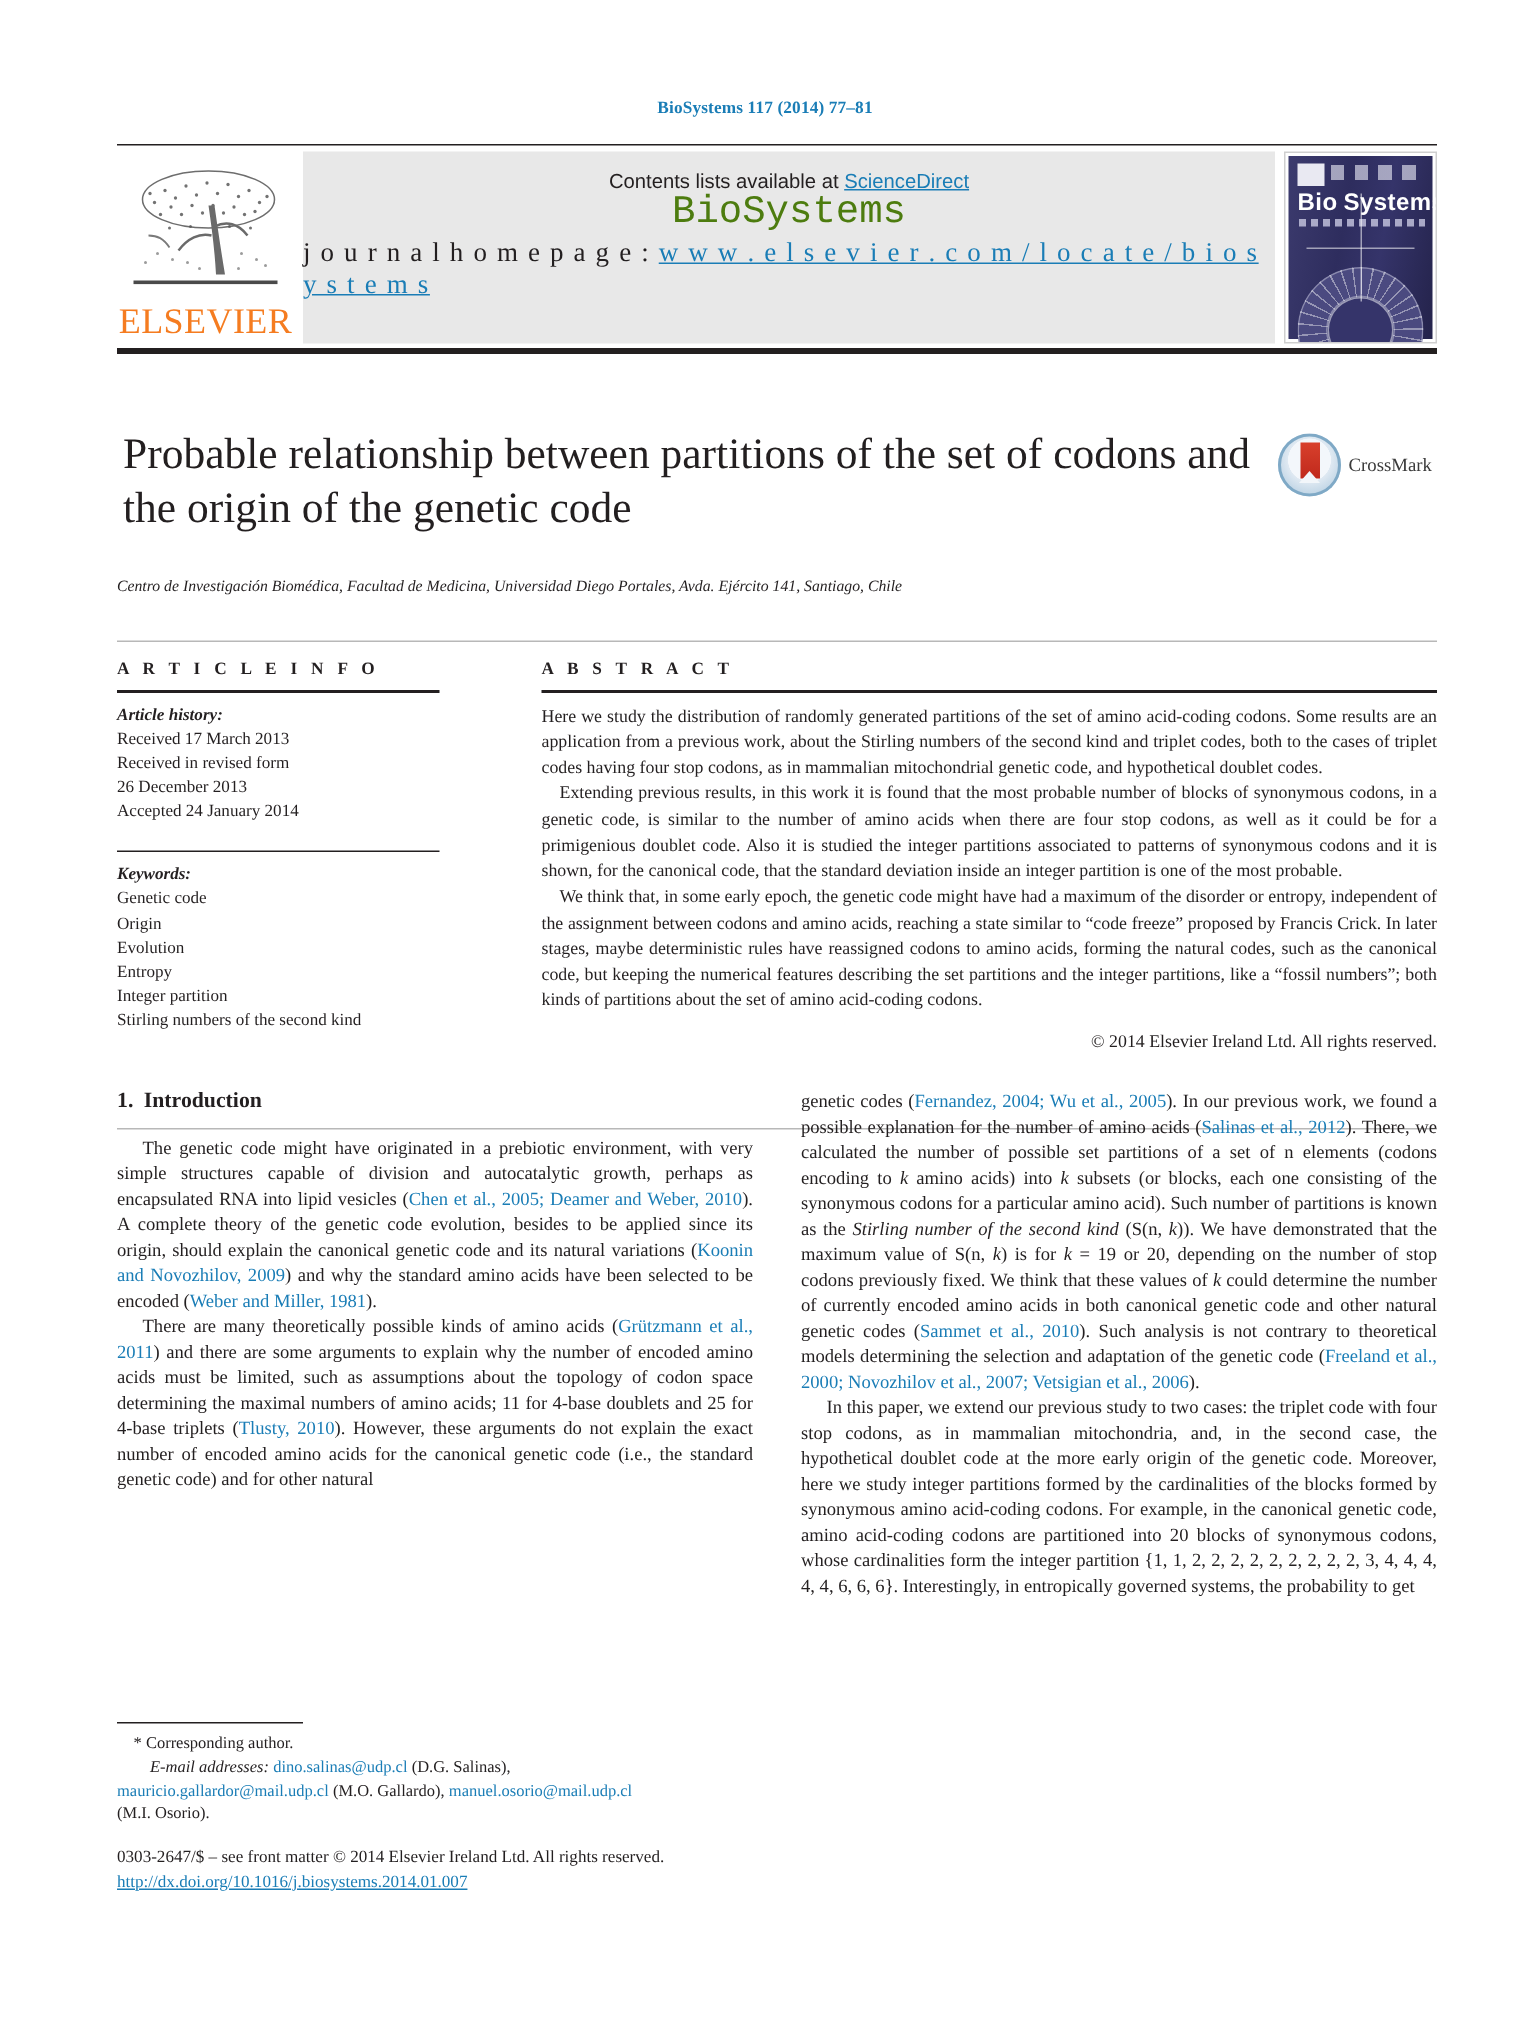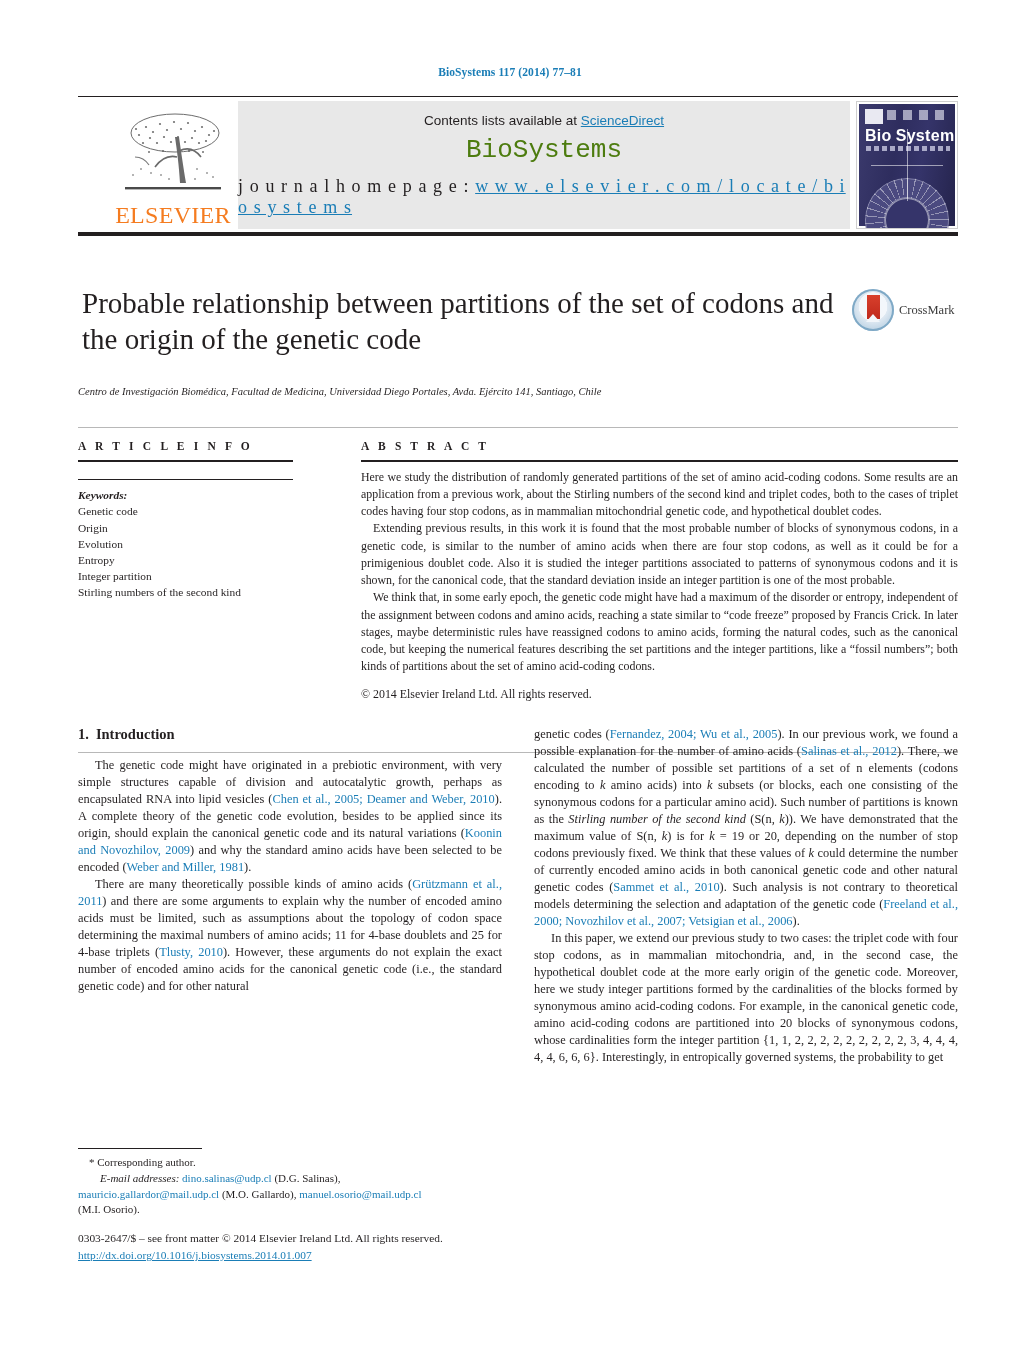--- a/index.html
+++ b/index.html
@@ -57,41 +57,40 @@
     margin-top: 4px;
   }
   .elsevier-logo {
     width: 118px;
     flex: 0 0 118px;
     display: flex;
     flex-direction: column;
     justify-content: flex-end;
     align-items: center;
     padding-bottom: 2px;
-    margin-left: 36px;
   }
   .tree-wrap {
     width: 108px;
     height: 96px;
     position: relative;
   }
   .els-word {
     font-family: "Liberation Serif", serif;
     font-size: 24px;
     letter-spacing: 0.3px;
     color: #f57c20;
     line-height: 1;
     font-weight: 400;
   }
   .mast-center {
     flex: 1 1 auto;
     background: #e8e8e8;
     display: flex;
     flex-direction: column;
-    justify-content: space-between;
+    justify-content: flex-start;
     align-items: center;
     padding: 12px 0 11px 0;
     margin: 0 6px;
   }
   .contents-line {
     font-family: "Liberation Sans", sans-serif;
     font-size: 13.5px;
     color: #231f20;
   }
   .contents-line .sd {
@@ -321,21 +320,21 @@
     line-height: 1.45;
     text-align: justify;
     color: #231f20;
     margin: 0;
     text-indent: 0;
   }
   .abs-p + .abs-p { text-indent: 12px; }
   .copyline {
     font-family: "Liberation Serif", serif;
     font-size: 11.9px;
-    text-align: left;
+    text-align: right;
     margin-top: 11px;
     color: #231f20;
   }
 
   
   .bodywrap {
     position: absolute;
     left: 78px;
     top: 726px;
     width: 880px;
@@ -506,20 +505,27 @@
     </div>
   </div>
 
   <div class="rule-thin-page" style="top:427px"></div>
 
   <div class="infoabs">
 
     <div class="col-info">
       <div class="sec-head">A R T I C L E    I N F O</div>
       <div class="hr-heavy narrow"></div>
+      <div class="info-txt">
+        <div class="it">Article history:</div>
+        <div>Received 17 March 2013</div>
+        <div>Received in revised form</div>
+        <div>26 December 2013</div>
+        <div>Accepted 24 January 2014</div>
+      </div>
       <div class="hr-heavy second"></div>
       <div class="info-txt">
         <div class="it">Keywords:</div>
         <div>Genetic code</div>
         <div>Origin</div>
         <div>Evolution</div>
         <div>Entropy</div>
         <div>Integer partition</div>
         <div>Stirling numbers of the second kind</div>
       </div>

